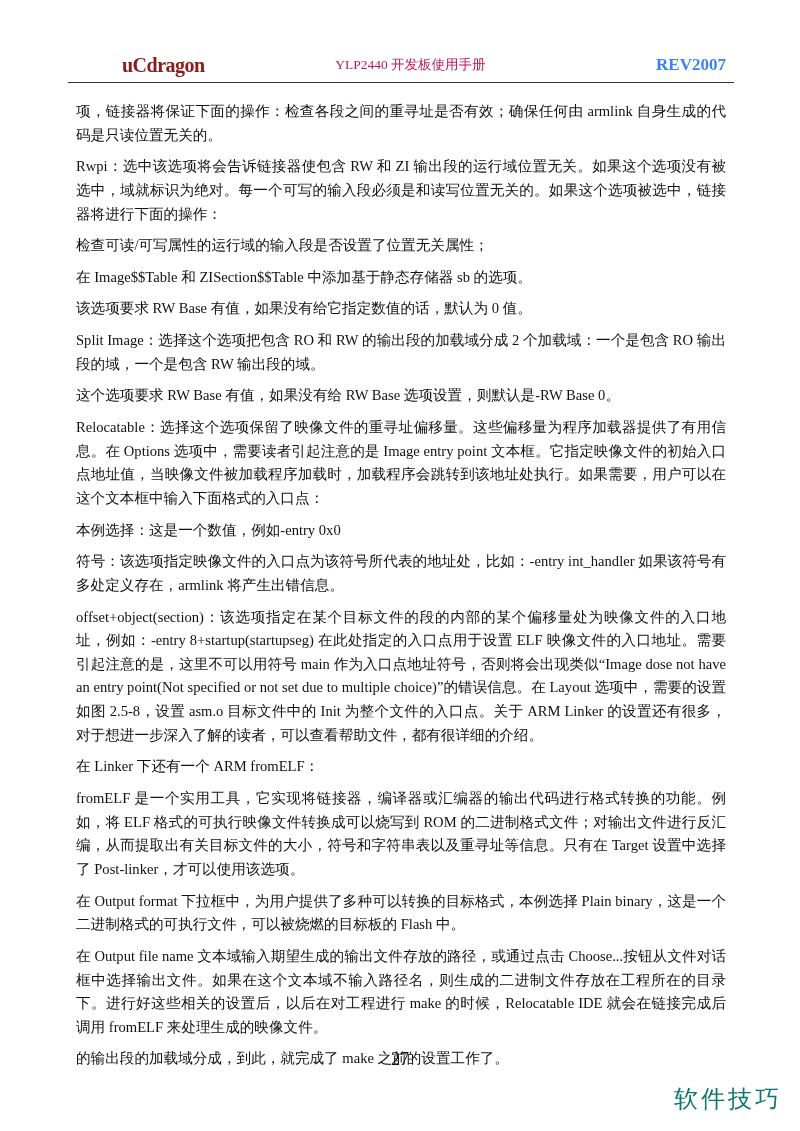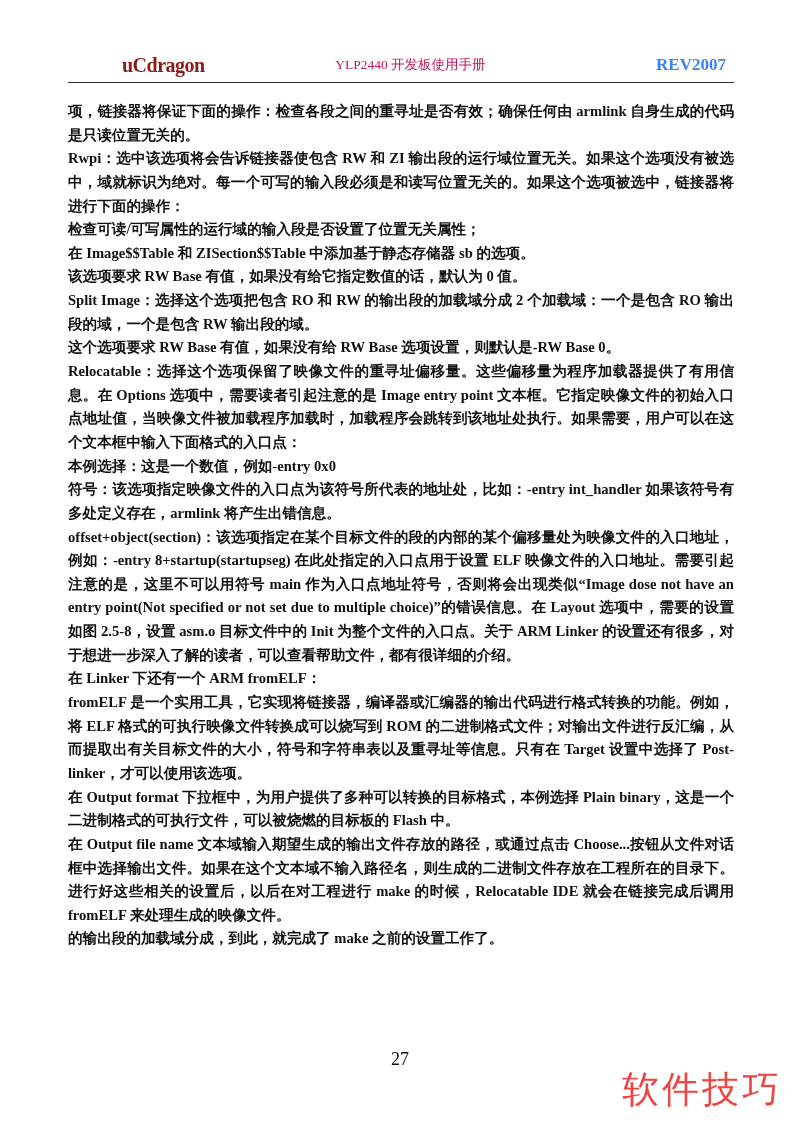--- a/index.html
+++ b/index.html
@@ -67,44 +67,43 @@
   }
   
   .content {
     margin-top: 14px;
     font-size: 14.6px;
     line-height: 1.62;
     text-align: justify;
     color: #111;
   }
   .content p {
-    margin: 0;
+    margin: 8px;
     text-indent: 0;
-    font-weight: bold;
   }
   .p-indent1 { text-indent: 2em; }
   .p-indent0 { text-indent: 0; }
   
   .page-number {
     position: absolute;
     top: 1049px;
     left: 0;
     width: 800px;
     text-align: center;
     font-size: 18px;
     color: #111;
   }
   
   .watermark {
     position: absolute;
     right: 18px;
     bottom: 16px;
     font-family: "Liberation Sans", sans-serif;
-    font-size: 37px;
-    color: #ef4444;
+    font-size: 24px;
+    color: #0f766e;
     letter-spacing: 3px;
     font-weight: 500;
     white-space: nowrap;
   }
 </style>
 </head>
 <body>
 
 <div class="page">
 

